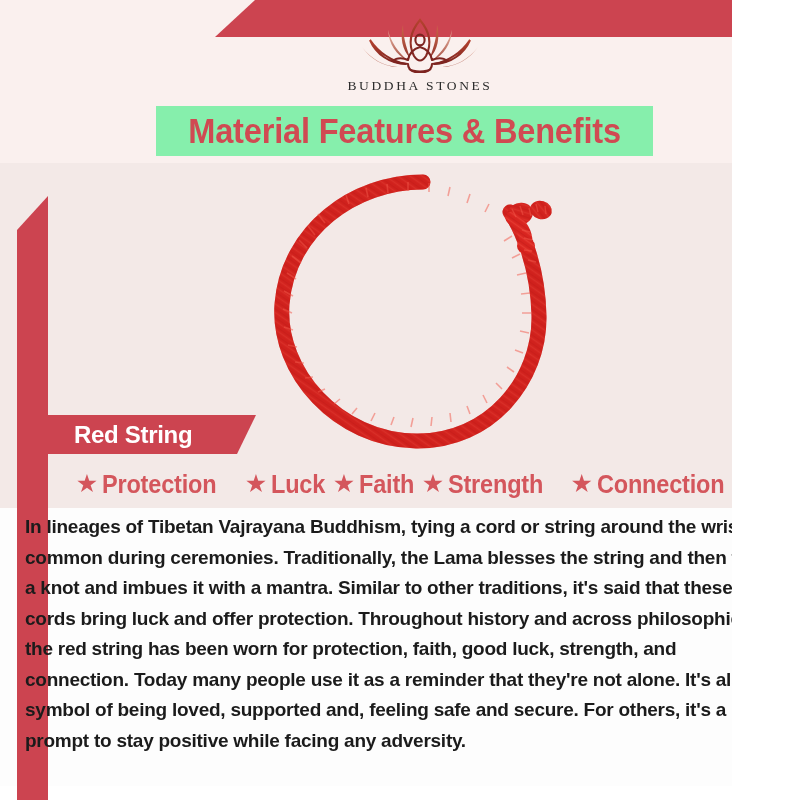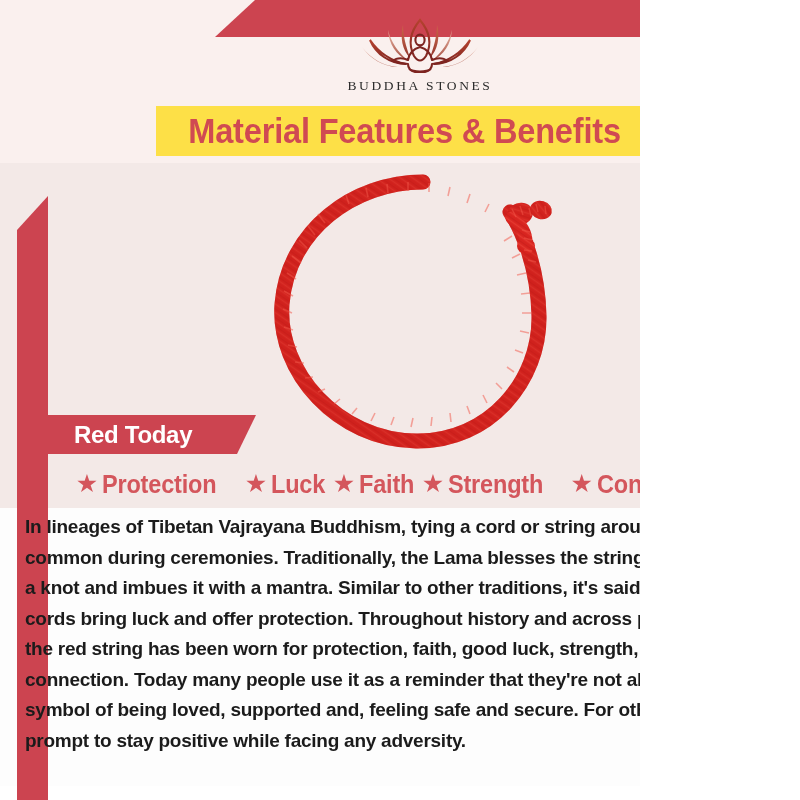--- a/index.html
+++ b/index.html
@@ -2,21 +2,21 @@
 <html><head>
 <meta charset="utf-8">
 <style>
   html,body{margin:0;padding:0;}
   body{
     width:800px;height:800px;
     background:#ffffff;
     font-family:"Liberation Sans", sans-serif;
     overflow:hidden;
   }
-  #stage{position:relative;width:640px;height:800px;overflow:hidden;background:#ffffff;}
+  #stage{position:relative;width:732px;height:800px;overflow:hidden;background:#ffffff;}
 
   
   .bg-top{position:absolute;left:0;top:0;width:800px;height:163px;background:#faf0ee;}
   .bg-mid{position:absolute;left:0;top:163px;width:800px;height:345px;background:#f3e9e7;}
   .bg-bottom{position:absolute;left:0;top:508px;width:800px;height:292px;background:#fdfdfd;}
   .bg-footer{position:absolute;left:0;top:786px;width:800px;height:14px;background:#ffffff;}
 
   
   .band-top-right{
     position:absolute;left:215px;top:0;width:585px;height:37px;
@@ -39,21 +39,21 @@
   .logo-mark{width:160px;height:62px;margin:0 auto;display:block;}
   .logo-word{
     margin-top:2px;font-family:"Liberation Serif", serif;
     font-size:13.5px;letter-spacing:2.6px;color:#2b2b2b;font-weight:400;
     white-space:nowrap;
   }
 
   
   .title-banner{
     position:absolute;left:156px;top:106px;width:497px;height:50px;
-    background:#fde047;display:flex;align-items:center;justify-content:center;
+    background:#86efac;display:flex;align-items:center;justify-content:center;
   }
   .title-text{
     font-family:"Liberation Sans Narrow","Liberation Sans",sans-serif;
     font-weight:700;font-size:35px;color:#d04a52;letter-spacing:-0.2px;
     transform:scaleX(0.93);transform-origin:center;white-space:nowrap;
   }
 
   
   .product{position:absolute;left:258px;top:168px;width:330px;height:288px;}
   .product svg{display:block;width:100%;height:100%;}
@@ -195,21 +195,21 @@
       <path d="M254 50 C262 56, 268 64, 268 74" fill="none" stroke="url(#braid)" stroke-width="13" stroke-linecap="round"></path>
       <ellipse cx="268" cy="78" rx="9" ry="8" fill="url(#braid)"></ellipse>
       <g stroke="#f2584a" stroke-width="1.4" opacity="0.5">
         <path d="M254 41 l4 8 M262 38 l3 9 M271 40 l2 8 M278 36 l2 8 M287 38 l1 8
                  M264 62 l8 2 M266 70 l8 2 M266 82 l8 1 M270 92 l8 2"></path>
       </g>
     </svg>
   </div>
 
   <div class="label-banner">
-    <span class="label-text">Red Today</span>
+    <span class="label-text">Red String</span>
   </div>
 
   <div class="benefits">
     <span class="benefit">
       <span class="star">★</span>
       <span class="btext">Protection</span>
     </span>
     <span class="bsep"></span>
     <span class="benefit">
       <span class="star">★</span>

